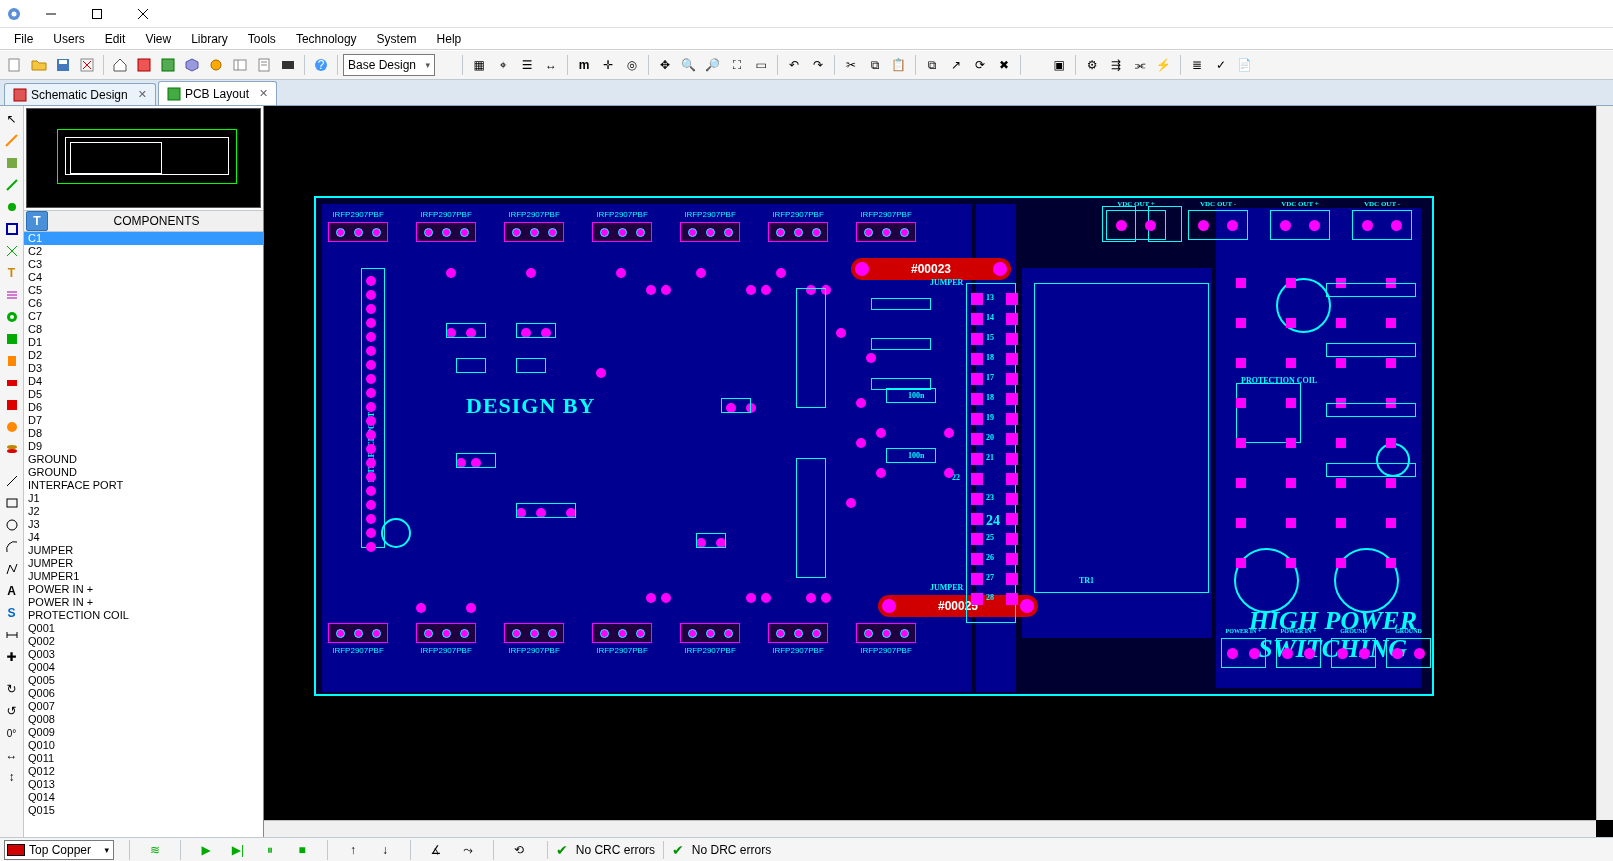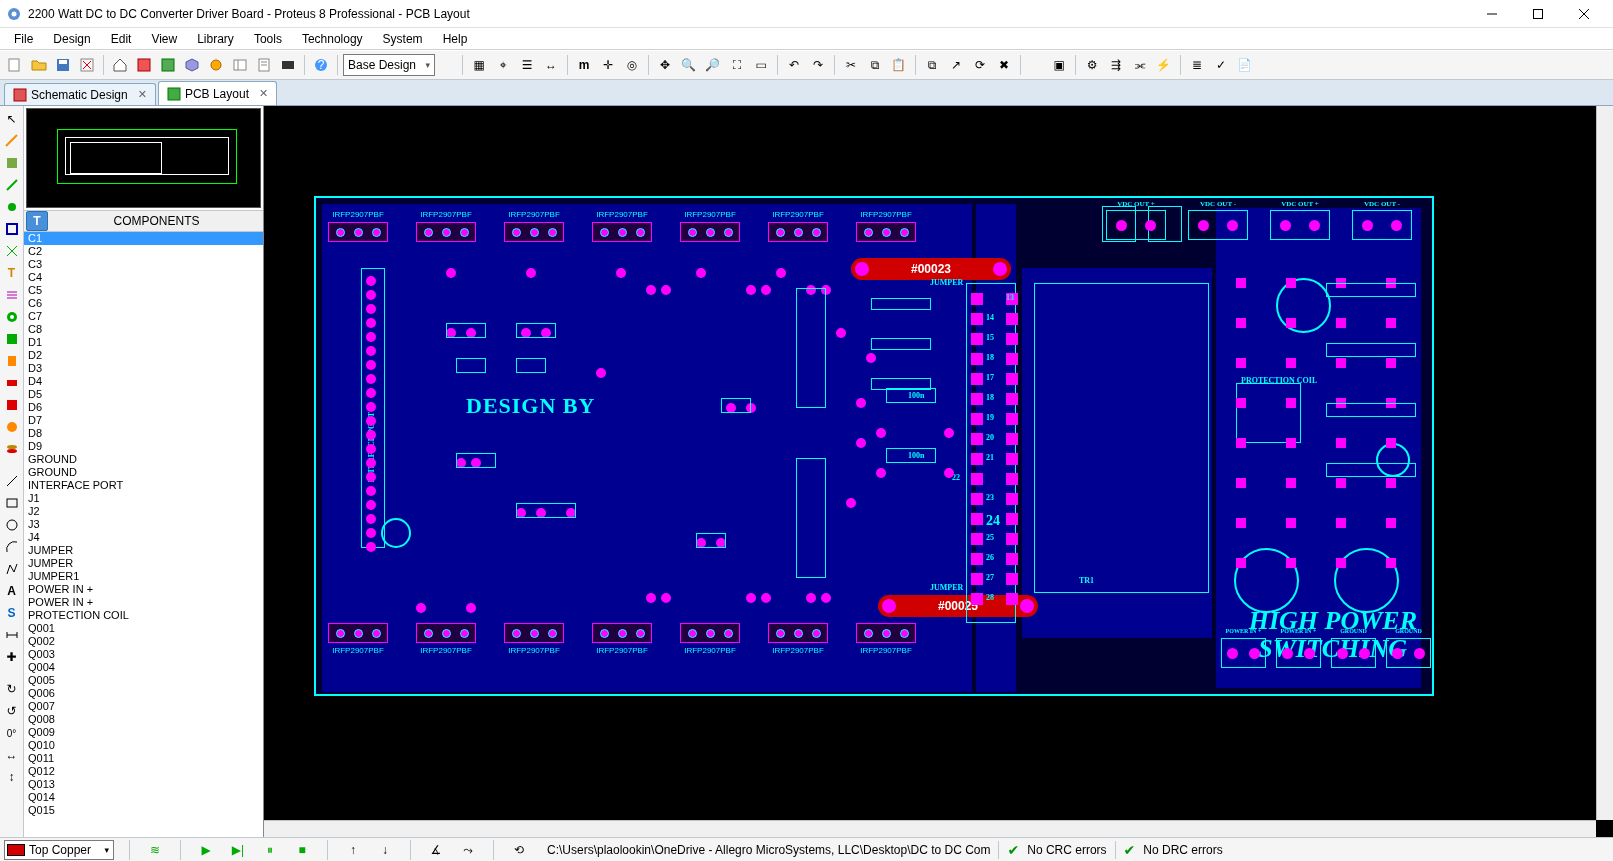--- a/index.html
+++ b/index.html
@@ -89,42 +89,41 @@
 </head>
 <body>
 
 <div class="titlebar">
   <span class="logo">
     <svg viewBox="0 0 16 16">
         <circle cx="8" cy="8" r="6" fill="#5b8fd6"></circle>
         <circle cx="8" cy="8" r="2.5" fill="#fff"></circle>
       </svg>
   </span>
-  <span class="title">2200 Watt DC to DC Converter Driver Board - Proteus 8 Professional - PCB Layout</span>
   <div class="winbtn">
       <svg width="10" height="10">
         <line x1="0" y1="5" x2="10" y2="5" stroke="#000"></line>
       </svg>
     </div>
   <div class="winbtn">
       <svg width="10" height="10">
         <rect x="0.5" y="0.5" width="9" height="9" fill="none" stroke="#000"></rect>
       </svg>
     </div>
   <div class="winbtn close">
       <svg width="10" height="10">
         <line x1="0" y1="0" x2="10" y2="10" stroke="#000"></line>
         <line x1="10" y1="0" x2="0" y2="10" stroke="#000"></line>
       </svg>
     </div>
 </div>
 
 <div class="menubar">
   <div class="menu">File</div>
-  <div class="menu">Design</div>
+  <div class="menu">Users</div>
   <div class="menu">Edit</div>
   <div class="menu">View</div>
   <div class="menu">Library</div>
   <div class="menu">Tools</div>
   <div class="menu">Technology</div>
   <div class="menu">System</div>
   <div class="menu">Help</div>
 </div>
 
 <div class="toolbarrow">
@@ -619,21 +618,21 @@
           <div class="pad" style="left: 50px; top: 246px;"></div>
           <div class="pad" style="left: 50px; top: 260px;"></div>
           <div class="pad" style="left: 50px; top: 274px;"></div>
           <div class="pad" style="left: 50px; top: 288px;"></div>
           <div class="pad" style="left: 50px; top: 302px;"></div>
           <div class="pad" style="left: 50px; top: 316px;"></div>
           <div class="pad" style="left: 50px; top: 330px;"></div>
           <div class="pad" style="left: 50px; top: 344px;"></div>
           <div class="padsq" style="left: 655px; top: 95px;"></div>
           <div class="padsq" style="left: 690px; top: 95px;"></div>
-          <div class="silktext" style="left: 670px; top: 95px; font-size: 8px; margin-left: 20px;">13</div>
+          <div class="silktext" style="left: 670px; top: 95px; font-size: 8px;">13</div>
           <div class="padsq" style="left: 655px; top: 115px;"></div>
           <div class="padsq" style="left: 690px; top: 115px;"></div>
           <div class="silktext" style="left: 670px; top: 115px; font-size: 8px;">14</div>
           <div class="padsq" style="left: 655px; top: 135px;"></div>
           <div class="padsq" style="left: 690px; top: 135px;"></div>
           <div class="silktext" style="left: 670px; top: 135px; font-size: 8px;">15</div>
           <div class="padsq" style="left: 655px; top: 155px;"></div>
           <div class="padsq" style="left: 690px; top: 155px;"></div>
           <div class="silktext" style="left: 670px; top: 155px; font-size: 8px;">18</div>
           <div class="padsq" style="left: 655px; top: 175px;"></div>
@@ -824,21 +823,20 @@
   <div class="ftb" style="color:#0a0">■</div>
   <div class="tsep"></div>
   <div class="ftb">↑</div>
   <div class="ftb">↓</div>
   <div class="tsep"></div>
   <div class="ftb">∡</div>
   <div class="ftb">⤳</div>
   <div class="tsep"></div>
   <div class="ftb">⟲</div>
   <div class="status">
-    <span style="overflow:hidden;text-overflow:ellipsis;white-space:nowrap;max-width:470px;">C:\Users\plaolookin\OneDrive - Allegro MicroSystems, LLC\Desktop\DC to DC Com</span>
     <div class="sep"></div>
     <span class="check">✔</span>
     <span>No CRC errors</span>
     <div class="sep"></div>
     <span class="check">✔</span>
     <span>No DRC errors</span>
   </div>
 </div>
 
 </body></html>

